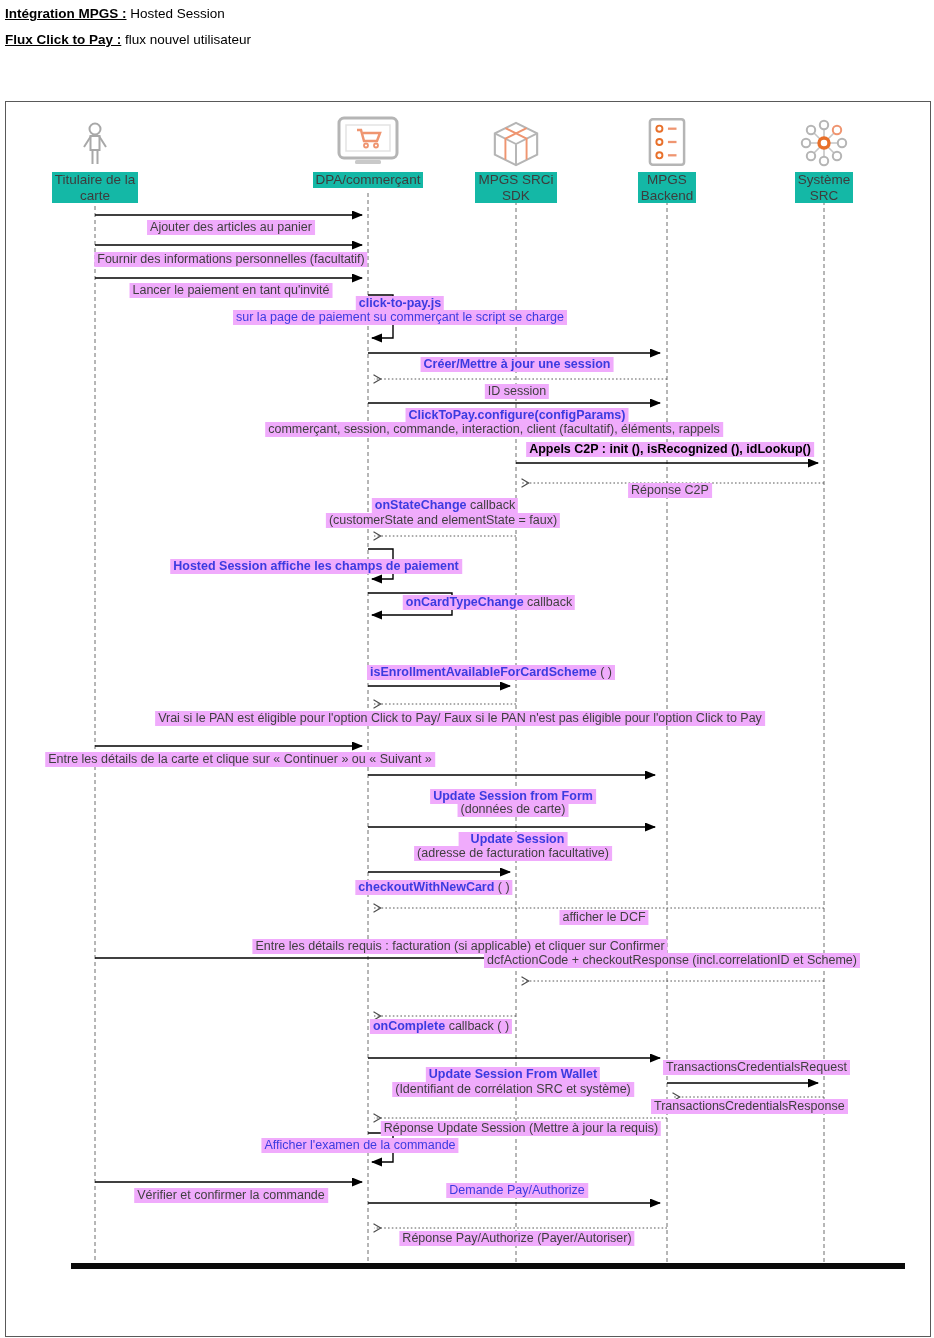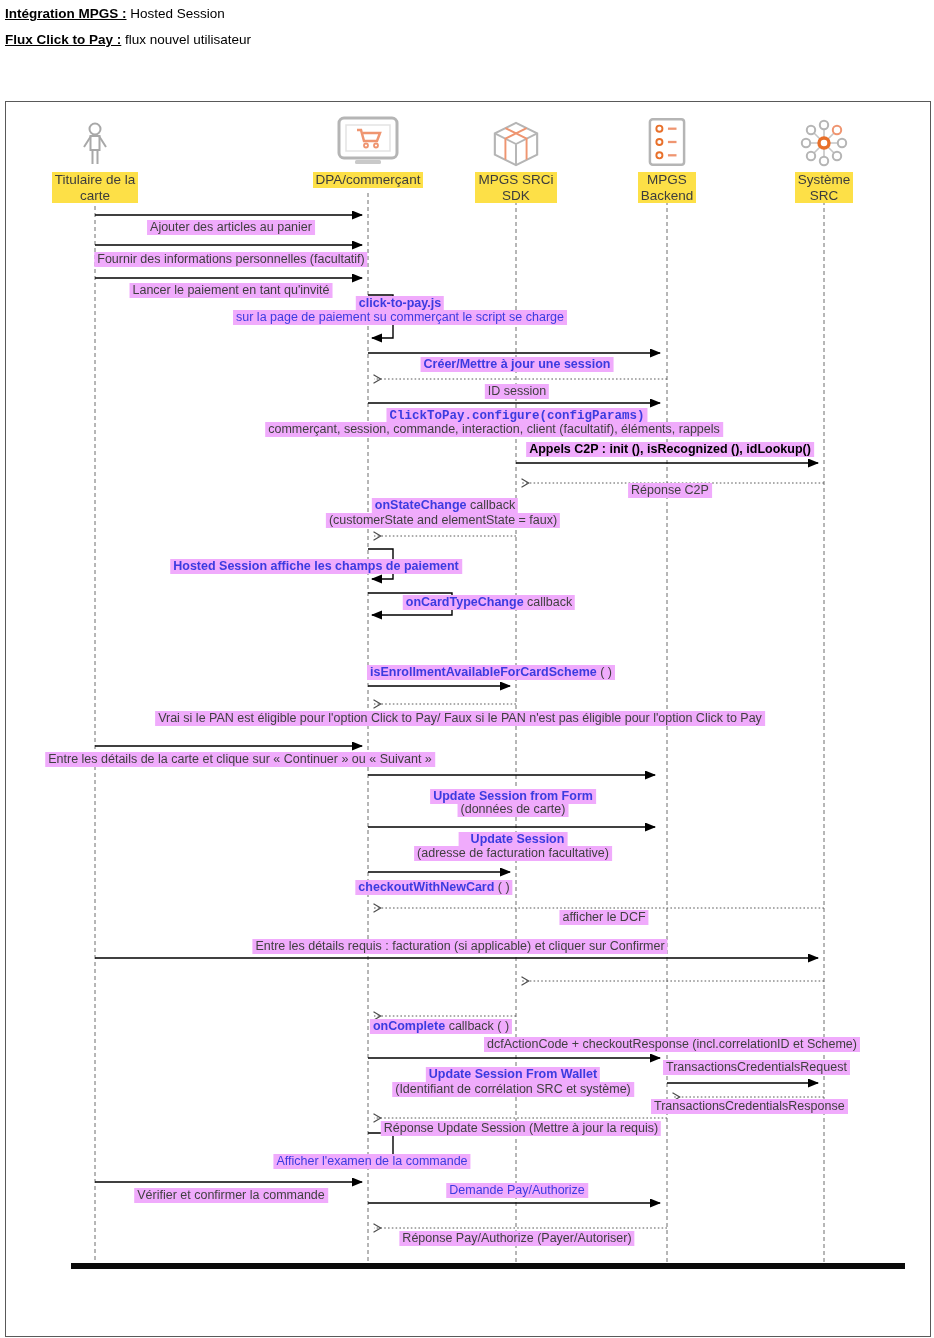--- a/index.html
+++ b/index.html
@@ -2,21 +2,21 @@
 <html><head>
 <meta charset="utf-8">
 <style>
   html,body{margin:0;padding:0;background:#ffffff;}
   body{width:934px;height:1338px;position:relative;font-family:"Liberation Sans",sans-serif;color:#3f3f3f;}
   .hdr{position:absolute;left:5px;white-space:nowrap;font-size:13.5px;color:#000;}
   .hdr b{text-decoration:underline;}
   #frame{position:absolute;left:5px;top:101px;width:924px;height:1234px;border:1px solid #595959;background:#fff;}
   .participant{position:absolute;top:112px;width:150px;display:flex;flex-direction:column;align-items:center;z-index:3;}
   .picon{height:56px;display:flex;align-items:flex-end;justify-content:center;}
-  .plabel{margin-top:4px;font-size:13.5px;color:#3d3d3d;text-align:center;white-space:pre-line;line-height:1.15;background:#fde047;padding:0 3px;}
+  .plabel{margin-top:4px;font-size:13.5px;color:#3d3d3d;text-align:center;white-space:pre-line;line-height:1.15;background:#14b8a6;padding:0 3px;}
   #dg{position:absolute;left:0;top:0;z-index:1;}
   .lifeline{stroke:#6e6e6e;stroke-width:1;stroke-dasharray:4 3;}
   .solid{stroke:#000;stroke-width:1.4;fill:none;}
   .dashed{stroke:#595959;stroke-width:1;stroke-dasharray:1.6 2.2;fill:none;}
   .lbl{position:absolute;z-index:2;font-size:12.5px;line-height:1;white-space:nowrap;background:#f0abfc;padding:1px 3px;}
 </style>
 </head>
 <body>
 
 <div class="hdr" style="top:6px;"><b>Intégration MPGS :</b><span> Hosted Session</span></div>
@@ -150,42 +150,42 @@
   </svg>
 
 <div>
     <span class="lbl" style="top: 220px; left: 231px; transform: translateX(-50%);"><span style="color: rgb(63, 63, 63);">Ajouter des articles au panier</span></span>
     <span class="lbl" style="top: 252px; left: 231px; transform: translateX(-50%);"><span style="color: rgb(63, 63, 63);">Fournir des informations personnelles (facultatif)</span></span>
     <span class="lbl" style="top: 283px; left: 231px; transform: translateX(-50%);"><span style="color: rgb(63, 63, 63);">Lancer le paiement en tant qu'invité</span></span>
     <span class="lbl" style="top: 296px; left: 400px; transform: translateX(-50%);"><span style="color: rgb(59, 59, 224); font-weight: bold;">click-to-pay.js</span></span>
     <span class="lbl" style="top: 310px; left: 400px; transform: translateX(-50%);"><span style="color: rgb(59, 59, 224);">sur la page de paiement su commerçant le script se charge</span></span>
     <span class="lbl" style="top: 357px; left: 517px; transform: translateX(-50%);"><span style="color: rgb(59, 59, 224); font-weight: bold;">Créer/Mettre à jour une session</span></span>
     <span class="lbl" style="top: 384px; left: 517px; transform: translateX(-50%);"><span style="color: rgb(63, 63, 63);">ID session</span></span>
-    <span class="lbl" style="top: 408px; left: 517px; transform: translateX(-50%);"><span style="color: rgb(59, 59, 224); font-weight: bold; font-family: Liberation Mono, monospace;">ClickToPay.configure(configParams)</span></span>
+    <span class="lbl" style="top: 408px; left: 517px; transform: translateX(-50%);"><span style="color: rgb(59, 59, 224); font-weight: bold;">ClickToPay.configure(configParams)</span></span>
     <span class="lbl" style="top: 422px; left: 494px; transform: translateX(-50%);"><span style="color: rgb(63, 63, 63);">commerçant, session, commande, interaction, client (facultatif), éléments, rappels</span></span>
     <span class="lbl" style="top: 442px; left: 670px; transform: translateX(-50%);"><span style="color: rgb(0, 0, 0); font-weight: bold;">Appels C2P : init (), isRecognized (), idLookup()</span></span>
     <span class="lbl" style="top: 483px; left: 670px; transform: translateX(-50%);"><span style="color: rgb(63, 63, 63);">Réponse C2P</span></span>
     <span class="lbl" style="top: 498px; left: 445px; transform: translateX(-50%);"><span style="color: rgb(59, 59, 224); font-weight: bold;">onStateChange </span><span style="color: rgb(63, 63, 63);">callback</span></span>
     <span class="lbl" style="top: 513px; left: 443px; transform: translateX(-50%);"><span style="color: rgb(63, 63, 63);">(customerState and elementState = faux)</span></span>
     <span class="lbl" style="top: 559px; left: 316px; transform: translateX(-50%);"><span style="color: rgb(59, 59, 224); font-weight: bold;">Hosted Session affiche les champs de paiement</span></span>
     <span class="lbl" style="top: 595px; left: 489px; transform: translateX(-50%);"><span style="color: rgb(59, 59, 224); font-weight: bold;">onCardTypeChange </span><span style="color: rgb(63, 63, 63);">callback</span></span>
     <span class="lbl" style="top: 665px; left: 491px; transform: translateX(-50%);"><span style="color: rgb(59, 59, 224); font-weight: bold;">isEnrollmentAvailableForCardScheme </span><span style="color: rgb(63, 63, 63);">( )</span></span>
     <span class="lbl" style="top: 711px; left: 460px; transform: translateX(-50%); text-align: center;"><span style="color: rgb(63, 63, 63);">Vrai si le PAN est éligible pour l'option Click to Pay/ Faux si le PAN n'est pas éligible pour l'option Click to Pay</span></span>
     <span class="lbl" style="top: 752px; left: 240px; transform: translateX(-50%);"><span style="color: rgb(63, 63, 63);">Entre les détails de la carte et clique sur « Continuer » ou « Suivant »</span></span>
     <span class="lbl" style="top: 789px; left: 513px; transform: translateX(-50%);"><span style="color: rgb(59, 59, 224); font-weight: bold;">Update Session from Form</span></span>
     <span class="lbl" style="top: 802px; left: 513px; transform: translateX(-50%);"><span style="color: rgb(63, 63, 63);">(données de carte)</span></span>
     <span class="lbl" style="top: 832px; left: 513px; transform: translateX(-50%);"><span style="color: rgb(59, 59, 224); font-weight: bold; margin-left: 9px;">Update Session</span></span>
     <span class="lbl" style="top: 846px; left: 513px; transform: translateX(-50%);"><span style="color: rgb(63, 63, 63);">(adresse de facturation facultative)</span></span>
     <span class="lbl" style="top: 880px; left: 434px; transform: translateX(-50%);"><span style="color: rgb(59, 59, 224); font-weight: bold;">checkoutWithNewCard </span><span style="color: rgb(63, 63, 63);">( )</span></span>
     <span class="lbl" style="top: 910px; left: 604px; transform: translateX(-50%);"><span style="color: rgb(63, 63, 63);">afficher le DCF</span></span>
     <span class="lbl" style="top: 939px; left: 460px; transform: translateX(-50%);"><span style="color: rgb(63, 63, 63);">Entre les détails requis : facturation (si applicable) et cliquer sur Confirmer</span></span>
-    <span class="lbl" style="top: 1037px; left: 672px; transform: translateX(-50%);"><span style="color: rgb(63, 63, 63);">dcfActionCode + checkoutResponse (incl.correlationID et Scheme)</span></span>
+    <span class="lbl" style="top: 953px; left: 672px; transform: translateX(-50%);"><span style="color: rgb(63, 63, 63);">dcfActionCode + checkoutResponse (incl.correlationID et Scheme)</span></span>
     <span class="lbl" style="top: 1019px; left: 441px; transform: translateX(-50%);"><span style="color: rgb(59, 59, 224); font-weight: bold;">onComplete </span><span style="color: rgb(63, 63, 63);">callback ( )</span></span>
     <span class="lbl" style="top: 1060px; left: 663px;"><span style="color: rgb(63, 63, 63);">TransactionsCredentialsRequest</span></span>
     <span class="lbl" style="top: 1067px; left: 513px; transform: translateX(-50%);"><span style="color: rgb(59, 59, 224); font-weight: bold;">Update Session From Wallet</span></span>
     <span class="lbl" style="top: 1082px; left: 513px; transform: translateX(-50%);"><span style="color: rgb(63, 63, 63);">(Identifiant de corrélation SRC et système)</span></span>
     <span class="lbl" style="top: 1099px; left: 651px;"><span style="color: rgb(63, 63, 63);">TransactionsCredentialsResponse</span></span>
     <span class="lbl" style="top: 1121px; left: 521px; transform: translateX(-50%);"><span style="color: rgb(63, 63, 63);">Réponse Update Session (Mettre à jour la requis)</span></span>
-    <span class="lbl" style="top: 1138px; left: 372px; transform: translateX(-50%); margin-top: 16px;"><span style="color: rgb(59, 59, 224);">Afficher l'examen de la commande</span></span>
+    <span class="lbl" style="top: 1138px; left: 360px; transform: translateX(-50%);"><span style="color: rgb(59, 59, 224);">Afficher l'examen de la commande</span></span>
     <span class="lbl" style="top: 1188px; left: 231px; transform: translateX(-50%);"><span style="color: rgb(63, 63, 63);">Vérifier et confirmer la commande</span></span>
     <span class="lbl" style="top: 1183px; left: 517px; transform: translateX(-50%);"><span style="color: rgb(59, 59, 224);">Demande Pay/Authorize</span></span>
     <span class="lbl" style="top: 1231px; left: 517px; transform: translateX(-50%);"><span style="color: rgb(63, 63, 63);">Réponse Pay/Authorize (Payer/Autoriser)</span></span>
   </div>
 
 </body></html>

